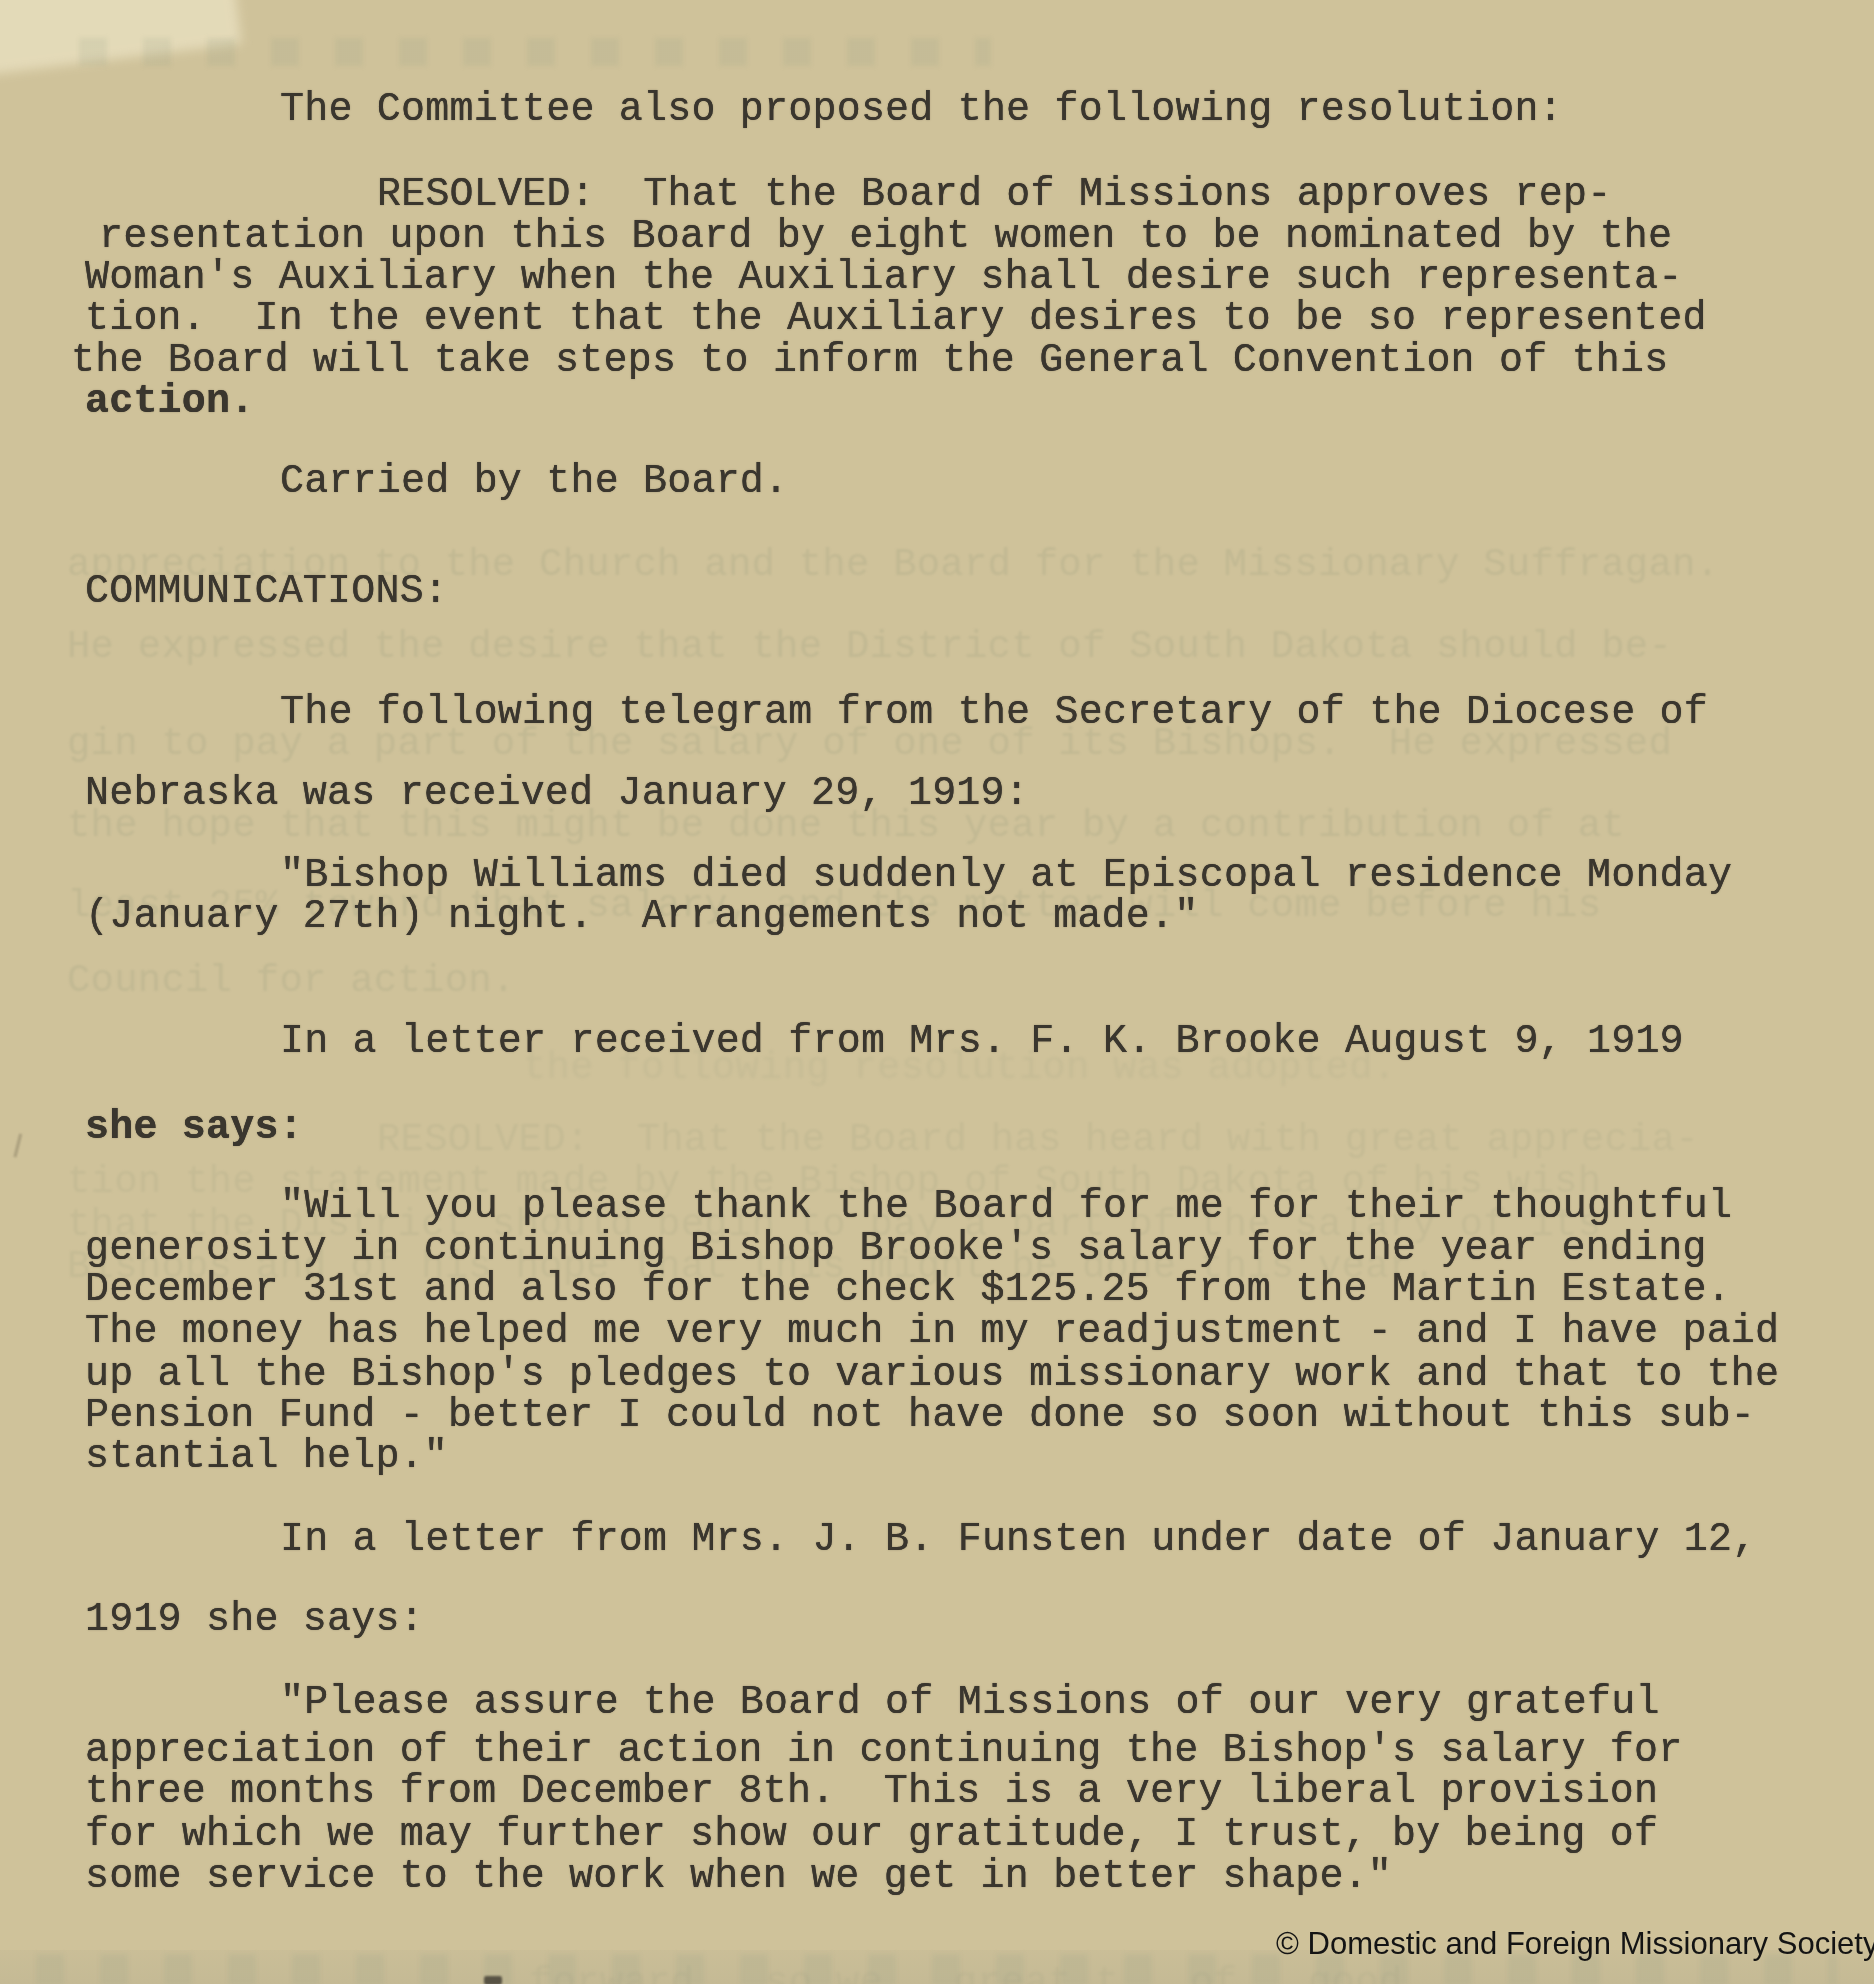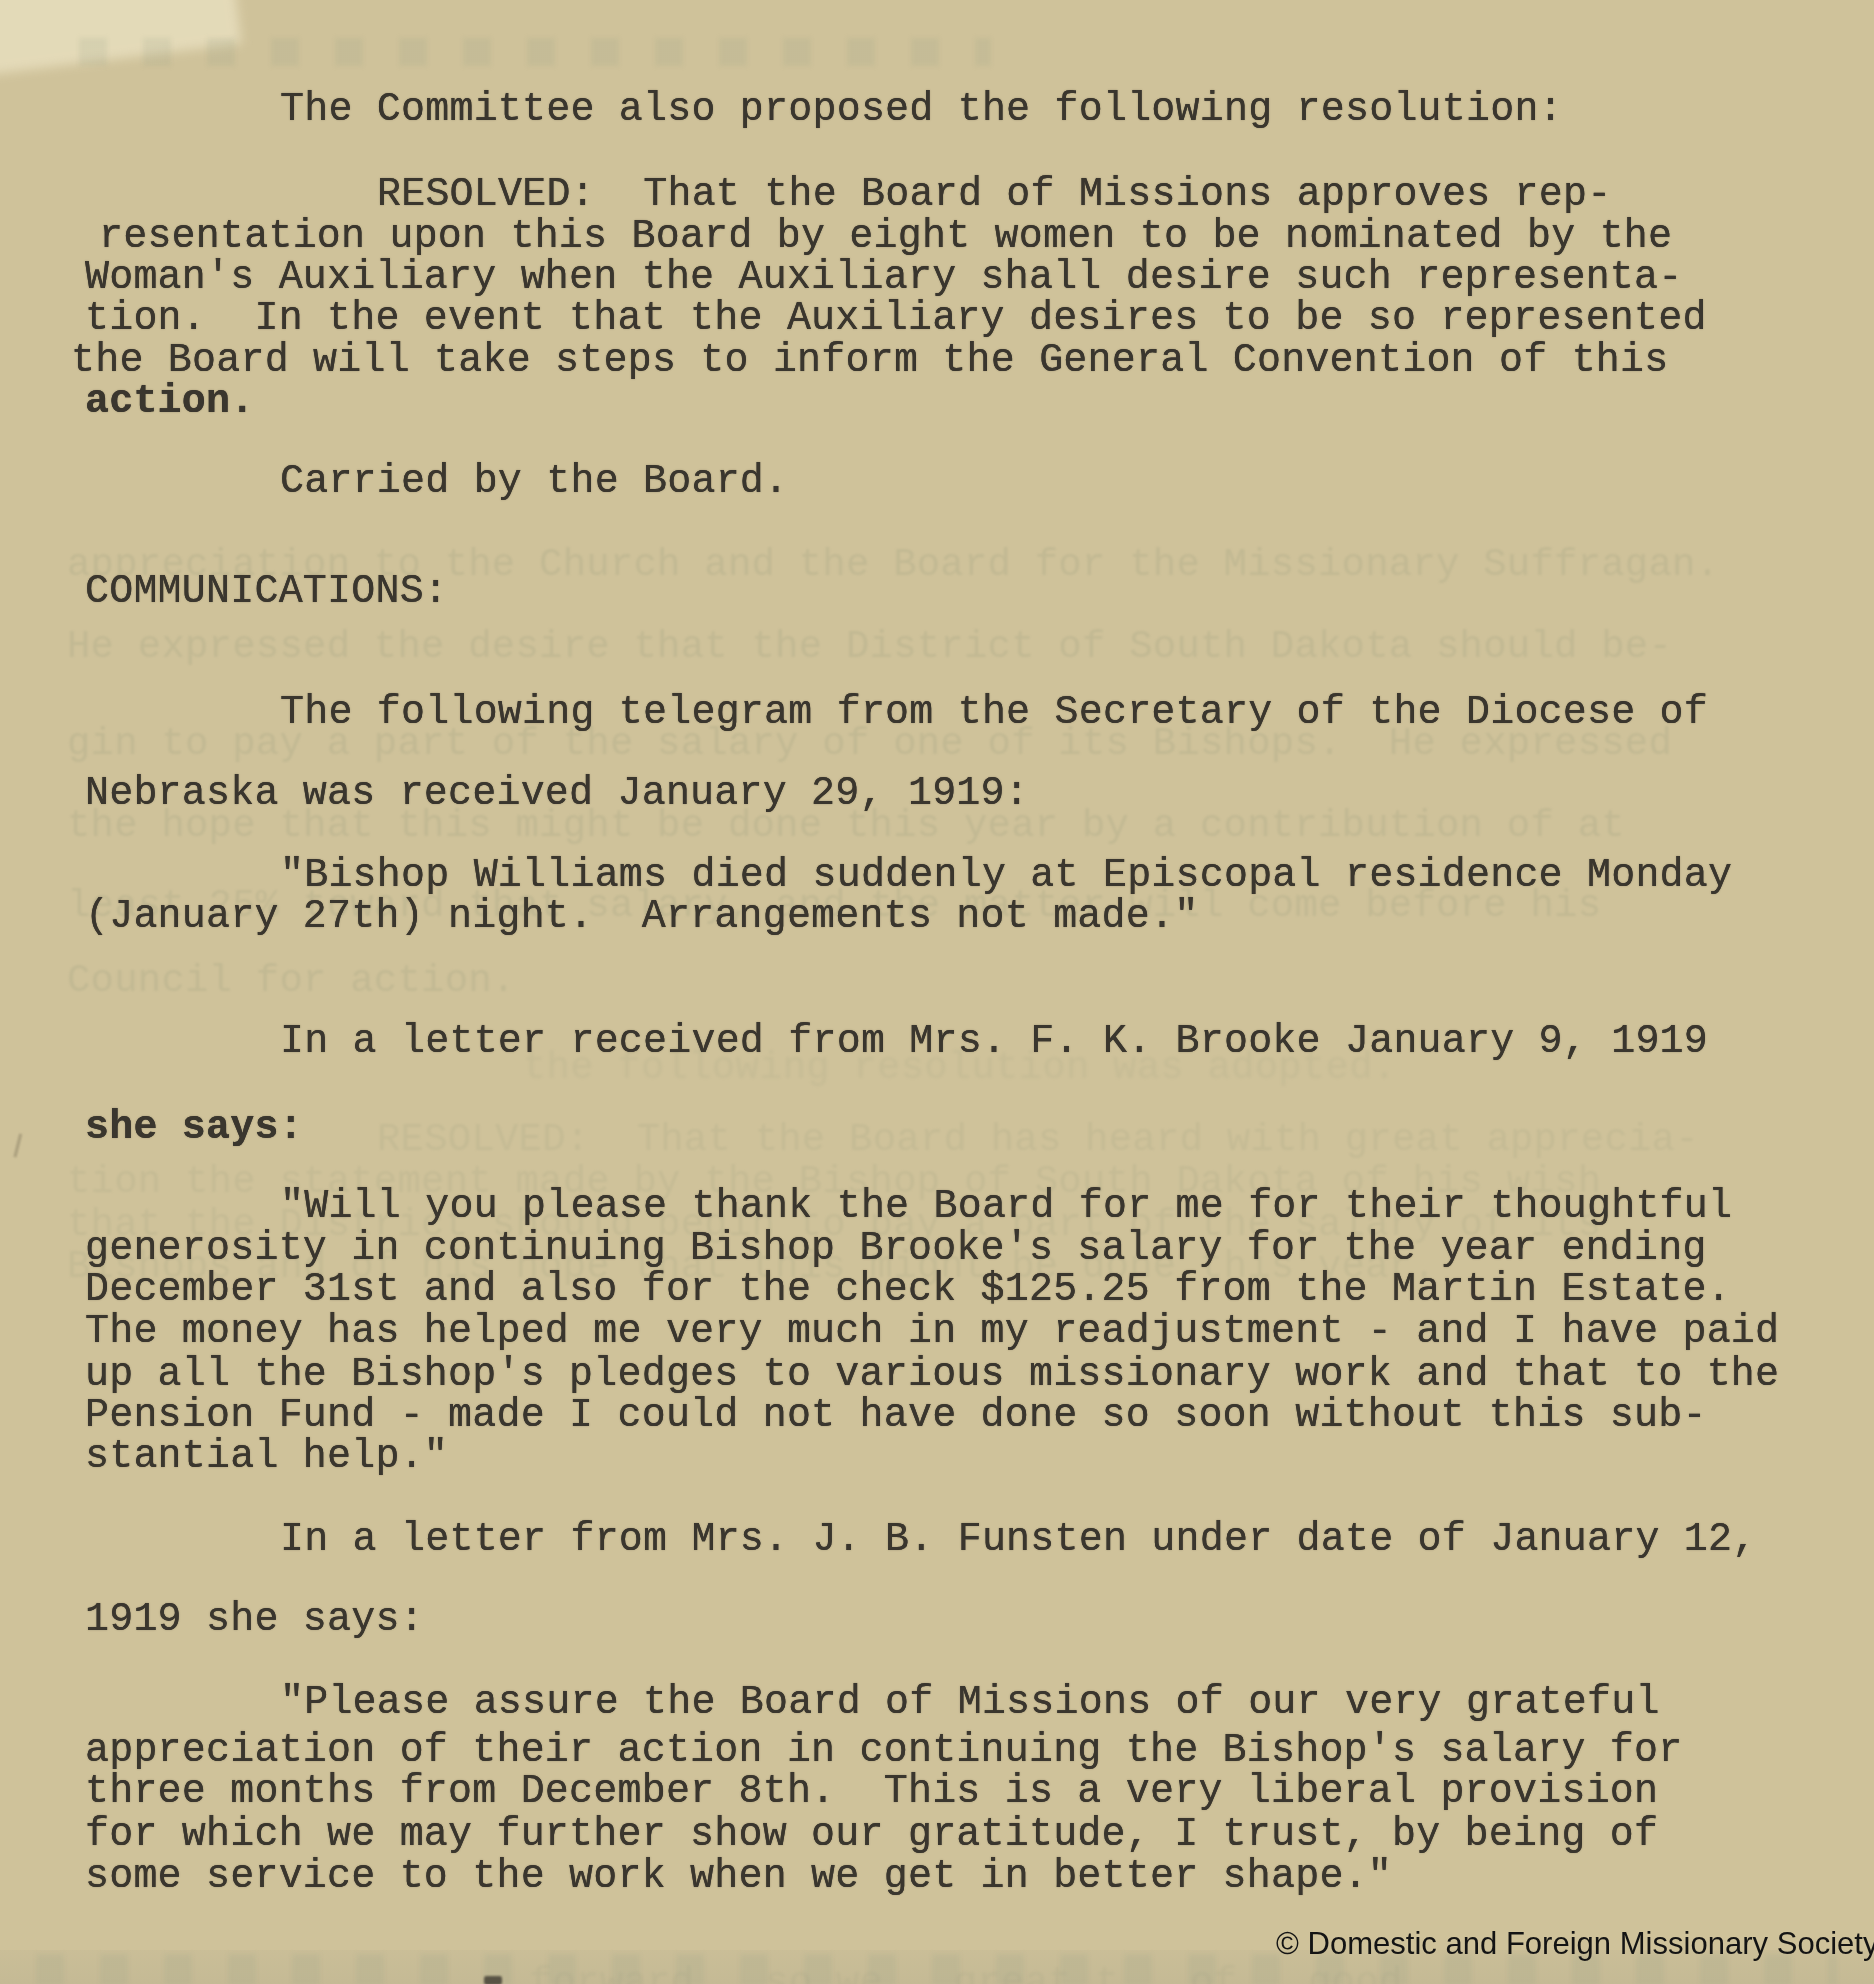--- a/index.html
+++ b/index.html
@@ -101,29 +101,29 @@
   <div class="tline" style="left:280px;top:462px;">Carried by the Board.</div>
 
   <div class="tline" style="left:85px;top:572px;">COMMUNICATIONS:</div>
 
   <div class="tline" style="left:280px;top:693px;">The following telegram from the Secretary of the Diocese of</div>
   <div class="tline" style="left:85px;top:774px;">Nebraska was received January 29, 1919:</div>
 
   <div class="tline" style="left:280px;top:856px;">"Bishop Williams died suddenly at Episcopal residence Monday</div>
   <div class="tline" style="left:85px;top:897px;">(January 27th) night.  Arrangements not made."</div>
 
-  <div class="tline" style="left:280px;top:1022px;">In a letter received from Mrs. F. K. Brooke January 9, 1919</div>
+  <div class="tline" style="left:280px;top:1022px;">In a letter received from Mrs. F. K. Brooke August 9, 1919</div>
   <div class="tline" style="left:85px;top:1108px;font-weight:bold;">she says:</div>
 
   <div class="tline" style="left:280px;top:1187px;">"Will you please thank the Board for me for their thoughtful</div>
   <div class="tline" style="left:85px;top:1229px;">generosity in continuing Bishop Brooke's salary for the year ending</div>
   <div class="tline" style="left:85px;top:1270px;">December 31st and also for the check $125.25 from the Martin Estate.</div>
   <div class="tline" style="left:85px;top:1312px;">The money has helped me very much in my readjustment - and I have paid</div>
   <div class="tline" style="left:85px;top:1355px;">up all the Bishop's pledges to various missionary work and that to the</div>
-  <div class="tline" style="left:85px;top:1396px;">Pension Fund - made I could not have done so soon without this sub-</div>
+  <div class="tline" style="left:85px;top:1396px;">Pension Fund - better I could not have done so soon without this sub-</div>
   <div class="tline" style="left:85px;top:1437px;">stantial help."</div>
 
   <div class="tline" style="left:280px;top:1520px;">In a letter from Mrs. J. B. Funsten under date of January 12,</div>
   <div class="tline" style="left:85px;top:1600px;">1919 she says:</div>
 
   <div class="tline" style="left:280px;top:1683px;">"Please assure the Board of Missions of our very grateful</div>
   <div class="tline" style="left:85px;top:1731px;">appreciation of their action in continuing the Bishop's salary for</div>
   <div class="tline" style="left:85px;top:1772px;">three months from December 8th.  This is a very liberal provision</div>
   <div class="tline" style="left:85px;top:1815px;">for which we may further show our gratitude, I trust, by being of</div>
   <div class="tline" style="left:85px;top:1857px;">some service to the work when we get in better shape."</div>

